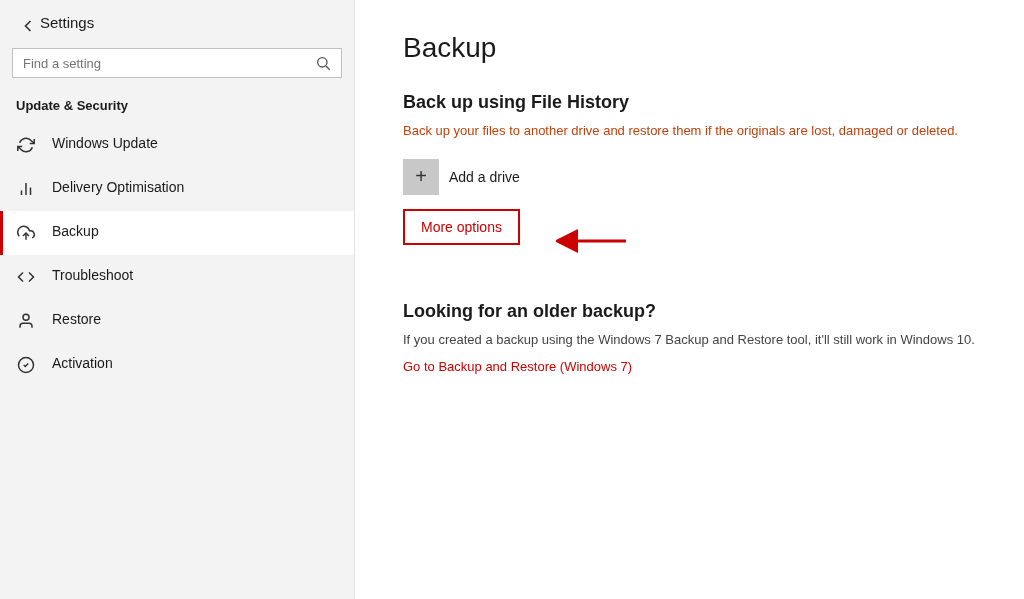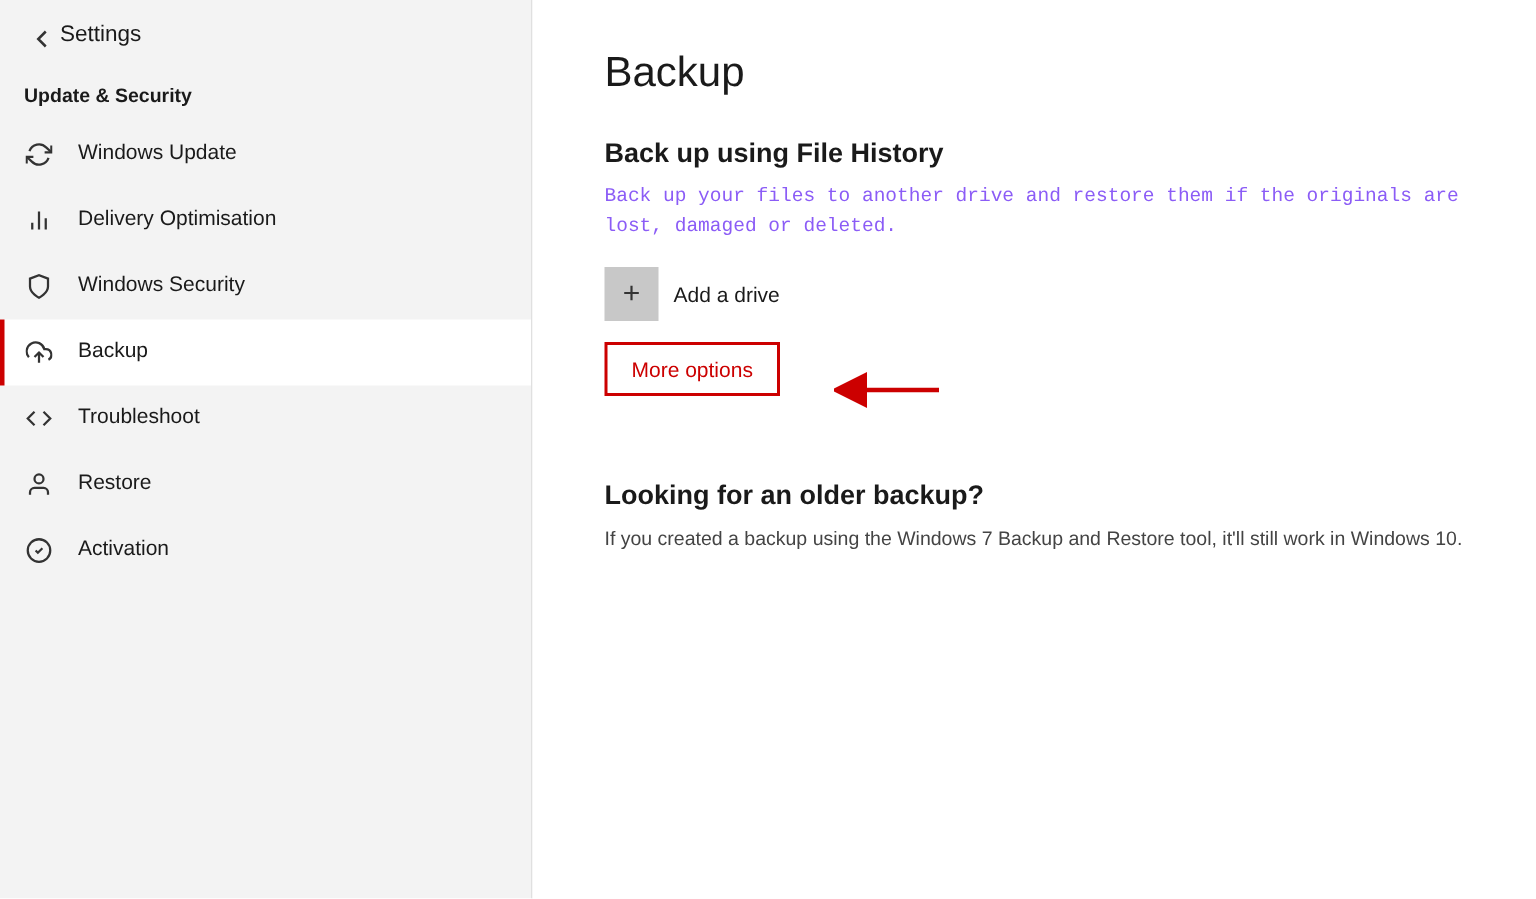--- a/index.html
+++ b/index.html
@@ -132,24 +132,23 @@
 
     .section-heading {
       font-size: 18px;
       font-weight: 600;
       color: #1a1a1a;
       margin-bottom: 8px;
     }
 
     .section-desc {
       font-size: 13px;
-      color: #8b5cf6;
+      color: #c2410c;
       margin-bottom: 18px;
       line-height: 1.5;
-      font-family: Liberation Mono, monospace;
     }
 
     .add-drive-btn {
       display: flex;
       align-items: center;
       gap: 10px;
       background: none;
       border: none;
       cursor: pointer;
       margin-bottom: 14px;
@@ -222,20 +221,27 @@
 <aside class="sidebar">
   <div class="sidebar-header">
     <button class="back-btn">
       <svg viewBox="0 0 24 24" fill="none" stroke="#333" stroke-width="2">
         <polyline points="15 18 9 12 15 6"></polyline>
       </svg>
     </button>
     <span class="sidebar-title">Settings</span>
   </div>
 
+  <div class="search-box">
+    <input class="search-input" type="text" placeholder="Find a setting" style="">
+    <svg class="search-icon-svg" width="16" height="16" viewBox="0 0 24 24" fill="none" stroke="#555" stroke-width="2">
+      <circle cx="11" cy="11" r="7"></circle>
+      <line x1="16.5" y1="16.5" x2="22" y2="22"></line>
+    </svg>
+  </div>
 
   <div class="section-label">Update &amp; Security</div>
 
   <div class="nav-item">
     <span class="nav-icon">
       <svg width="18" height="18" viewBox="0 0 24 24" fill="none" stroke="#333" stroke-width="2">
         <path d="M23 4v6h-6"></path>
           <path d="M1 20v-6h6"></path>
         <path d="M3.51 9a9 9 0 0 1 14.85-3.36L23 10M1 14l4.64 4.36A9 9 0 0 0 20.49 15"></path>
       </svg>
@@ -247,28 +253,20 @@
     <span class="nav-icon">
       <svg width="18" height="18" viewBox="0 0 24 24" fill="none" stroke="#333" stroke-width="2">
         <line x1="18" y1="20" x2="18" y2="10"></line>
           <line x1="12" y1="20" x2="12" y2="4"></line>
         <line x1="6" y1="20" x2="6" y2="14"></line>
       </svg>
     </span>
     <span class="nav-item-label">Delivery Optimisation</span>
   </div>
 
-  <div class="nav-item">
-    <span class="nav-icon">
-      <svg width="18" height="18" viewBox="0 0 24 24" fill="none" stroke="#333" stroke-width="2">
-        <path d="M12 22s8-4 8-10V5l-8-3-8 3v7c0 6 8 10 8 10z"></path>
-      </svg>
-    </span>
-    <span class="nav-item-label">Windows Security</span>
-  </div>
 
   <div class="nav-item active">
     <span class="nav-icon">
       <svg width="18" height="18" viewBox="0 0 24 24" fill="none" stroke="#333" stroke-width="2">
         <polyline points="16 16 12 12 8 16"></polyline>
         <line x1="12" y1="12" x2="12" y2="21"></line>
         <path d="M20.39 18.39A5 5 0 0 0 18 9h-1.26A8 8 0 1 0 3 16.3"></path>
       </svg>
     </span>
     <span class="nav-item-label">Backup</span>
@@ -326,13 +324,14 @@
             <polygon points="0 0, 8 4, 0 8" fill="#cc0000"></polygon>
           </marker>
         </defs>
         <line x1="70" y1="14" x2="10" y2="14" stroke="#cc0000" stroke-width="3" marker-end="url(#arrowhead)"></line>
       </svg>
     </div>
   </div>
 
   <h2 class="older-backup-heading">Looking for an older backup?</h2>
   <p class="older-backup-desc">If you created a backup using the Windows 7 Backup and Restore tool, it'll still work in Windows 10.</p>
+  <a class="link-text" href="#">Go to Backup and Restore (Windows 7)</a>
 </main>
 
 </body></html>

